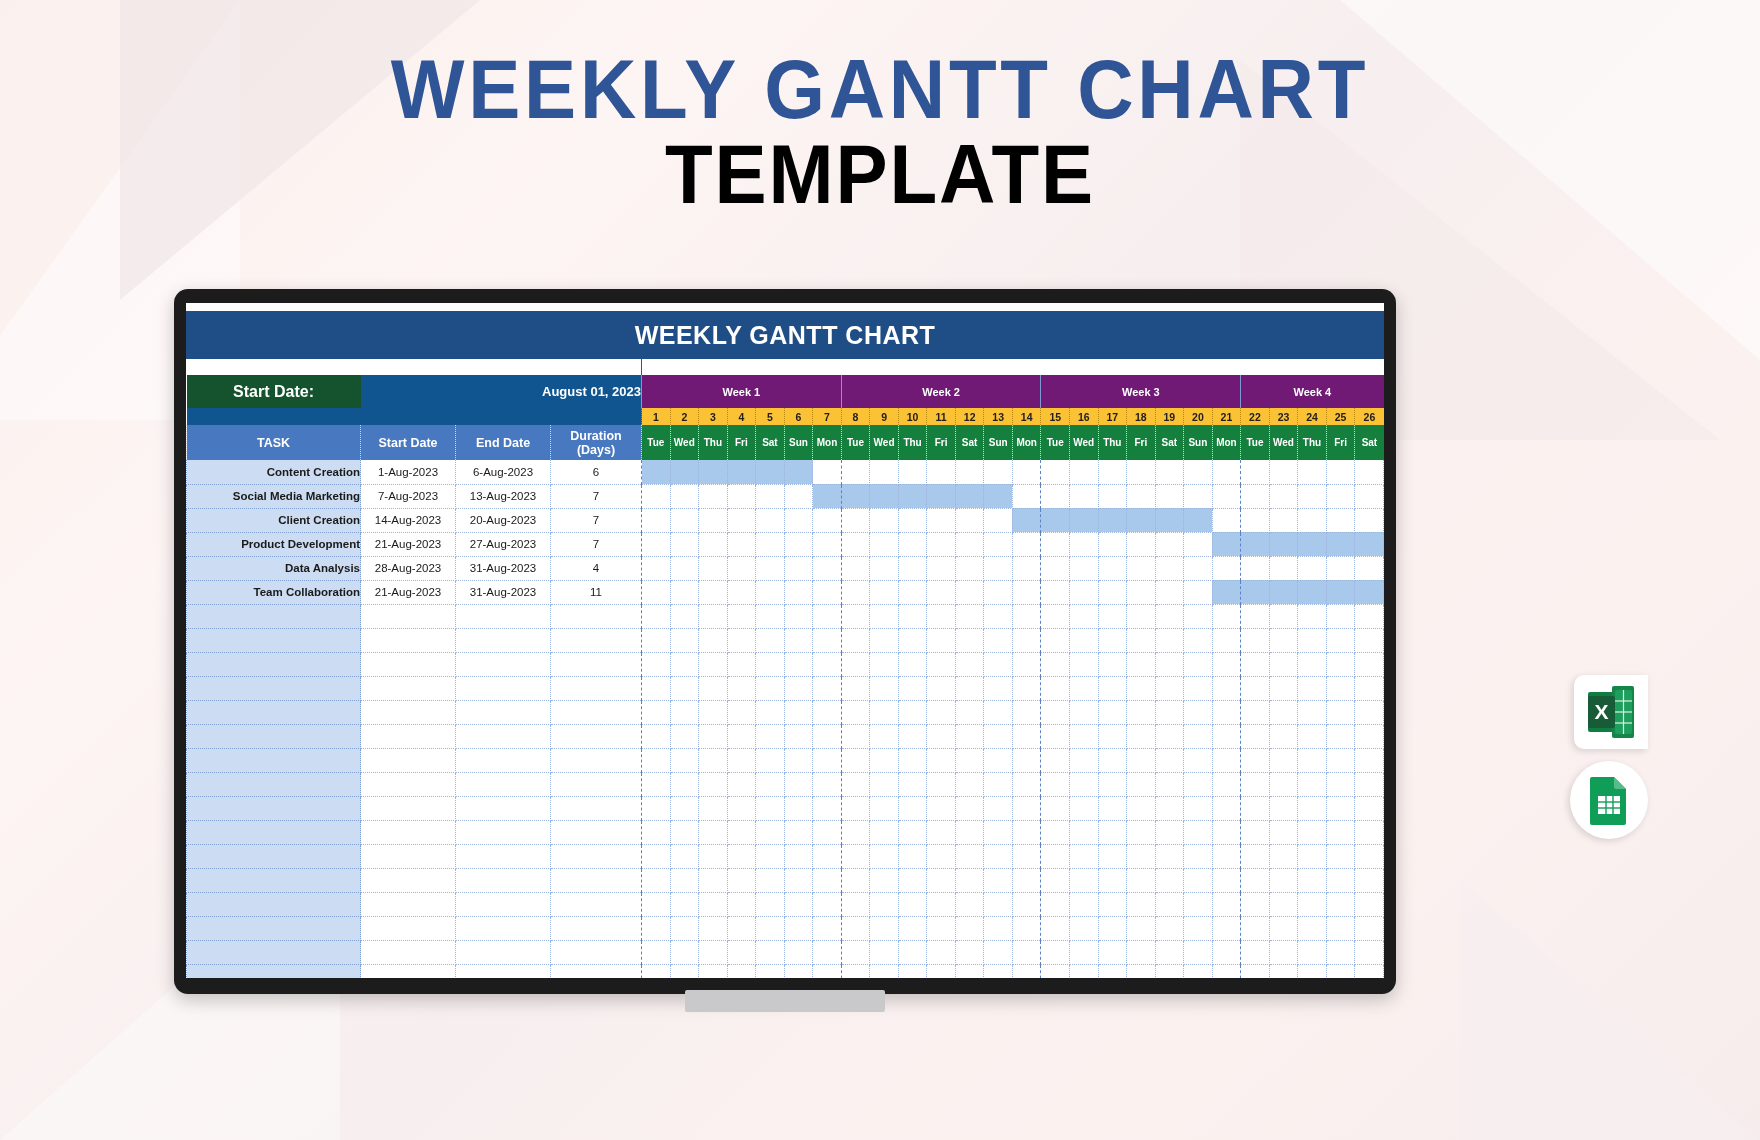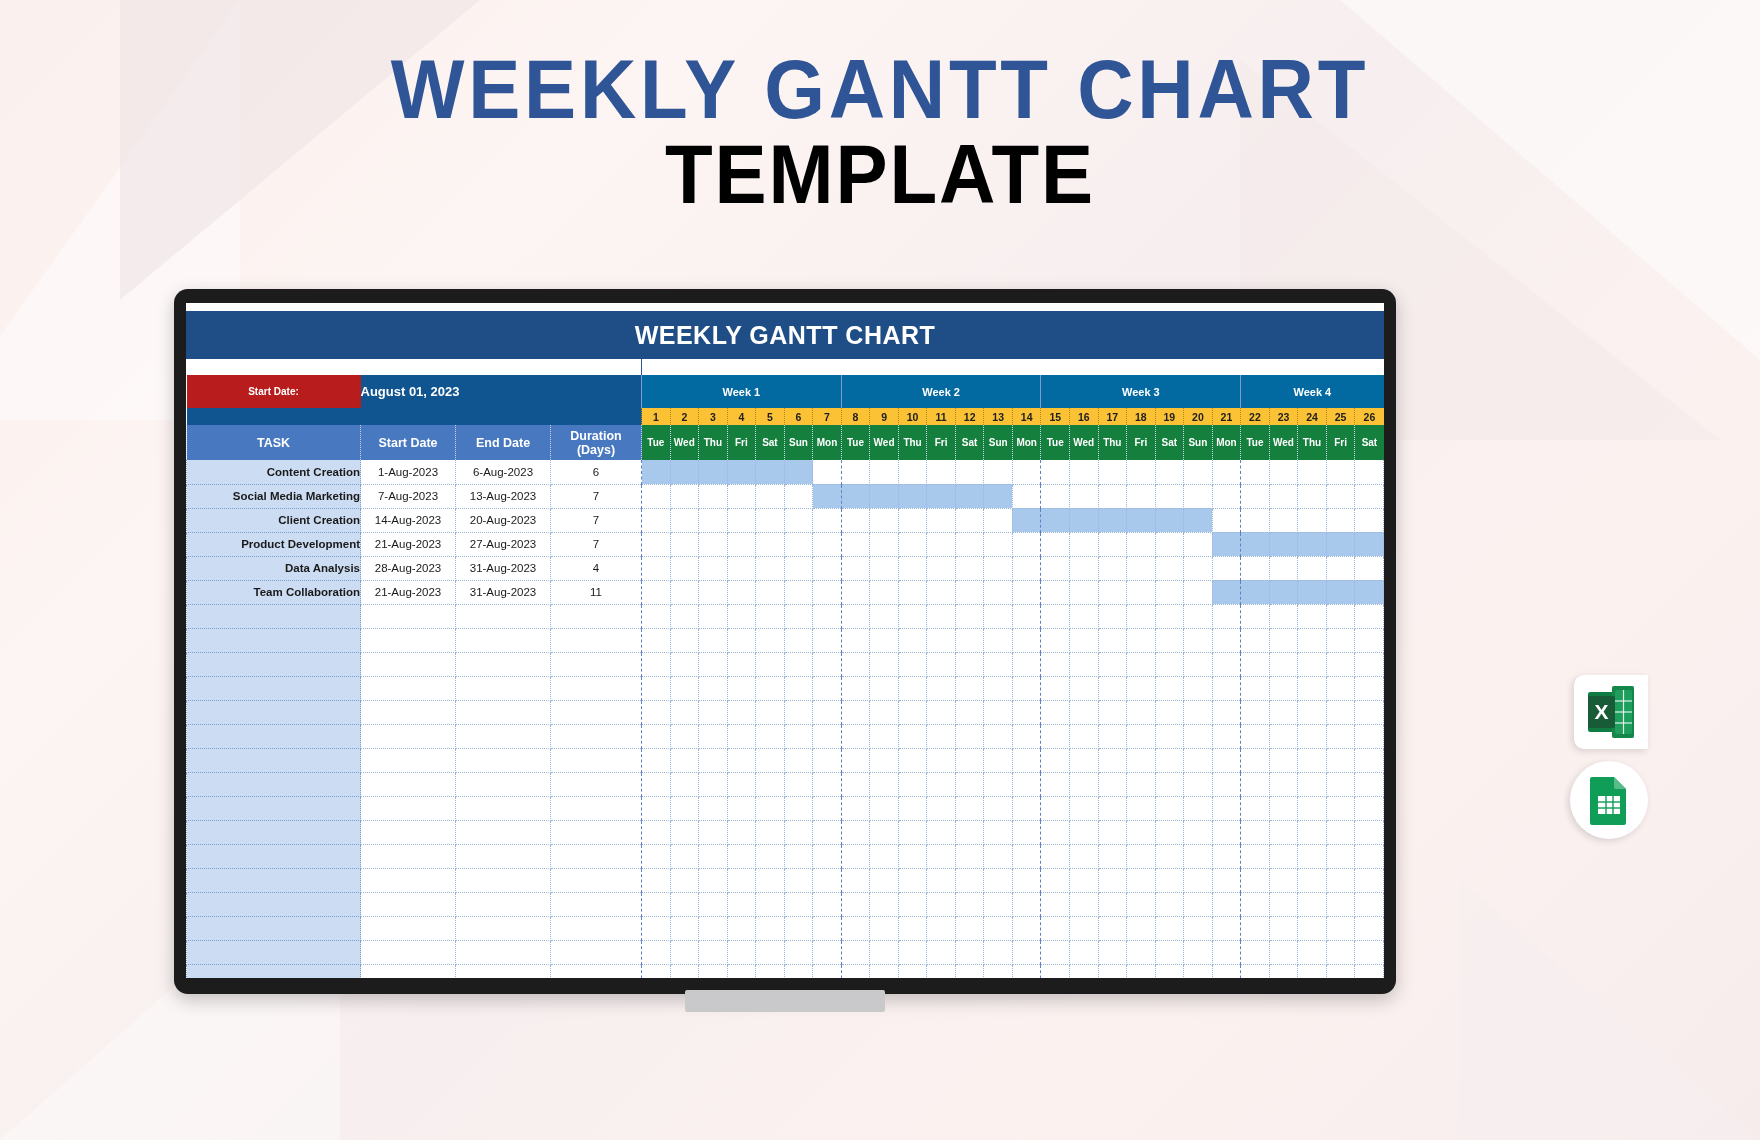--- a/index.html
+++ b/index.html
@@ -75,33 +75,33 @@
   table.grid { border-collapse:collapse; width:100%; table-layout:fixed; }
   table.grid td, table.grid th { padding:0; }
 
   .c-task   { width:174px; }
   .c-start  { width:95px; }
   .c-end    { width:95px; }
   .c-dur    { width:91px; }
   .c-day    { width:auto; }
 
   .hdr-startdate {
-    background:#b91c1c; color:#fff; font-weight:700; font-size:10px;
+    background:#14532d; color:#fff; font-weight:700; font-size:16px;
     text-align:center; height:33px;
   }
   .hdr-dateval {
     background:#10558f; color:#fff; font-weight:700; font-size:13px;
-    text-align:left; height:33px;
+    text-align:right; height:33px;
   }
   .hdr-cols {
     background:#4878c0; color:#fff; font-weight:700; font-size:12.5px;
     text-align:center; height:35px; border-left:1px dotted #c9d8ee;
   }
   .week-cell {
-    background:#0369a1; color:#fff; font-weight:700; font-size:11px;
+    background:#701a75; color:#fff; font-weight:700; font-size:11px;
     text-align:center; height:18px; border-left:1px solid #7e9ad4;
   }
   .daynum {
     background:#fcc236; color:#202020; font-weight:700; font-size:10.5px;
     text-align:center; height:17px; border-left:1px dotted #b8860b;
   }
   .dayname {
     background:#15803d; color:#fff; font-weight:700; font-size:10px;
     text-align:center; height:18px; border-left:1px dotted #c9d8ee;
   }

